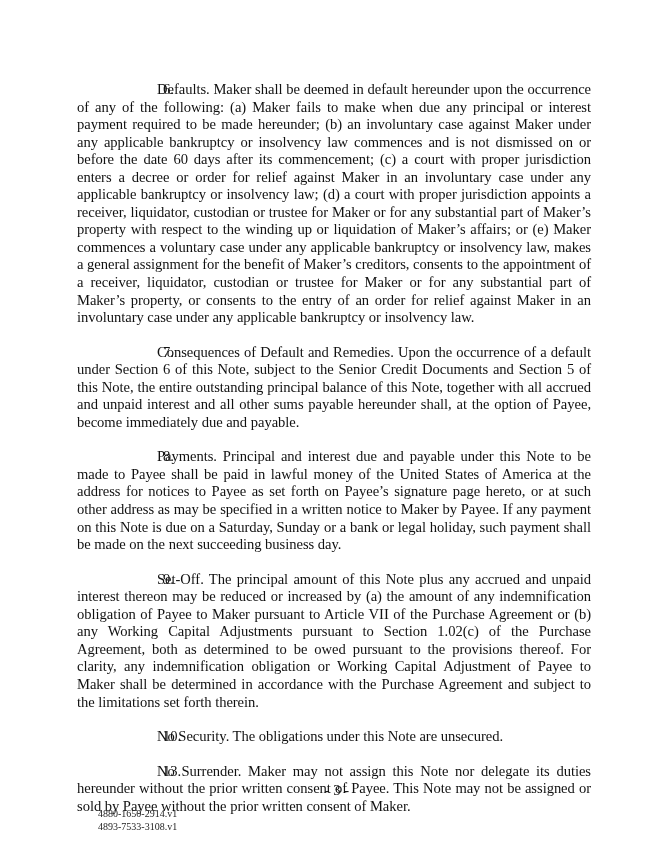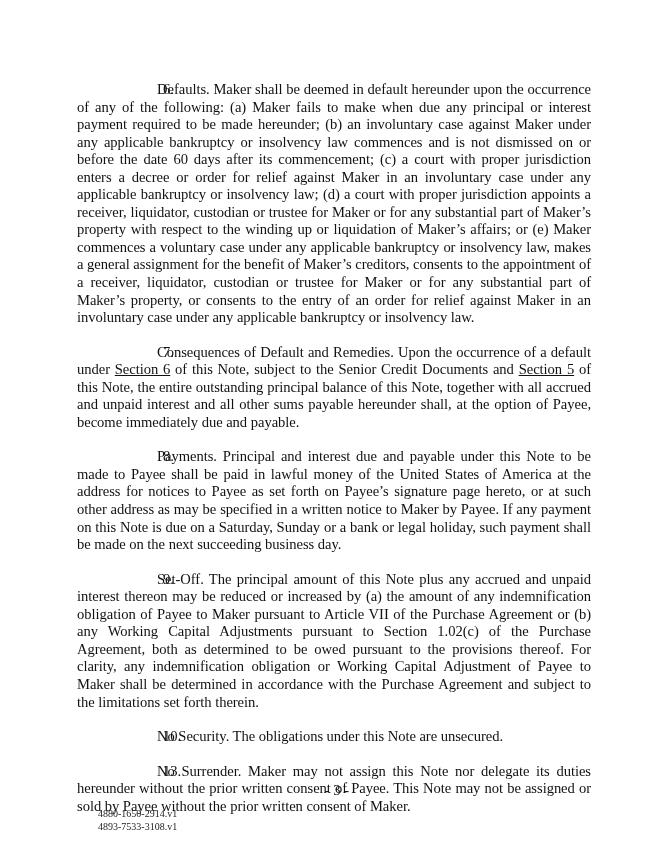--- a/index.html
+++ b/index.html
@@ -30,21 +30,20 @@
       letter-spacing: -0.05px;
     }
     .num {
       display: inline-block;
       width: 37px;
     }
     .heading {
       text-underline-offset: 1px;
     }
     .u {
-      text-decoration: underline;
       text-underline-offset: 1px;
     }
     .page-number {
       position: absolute;
       left: 0;
       width: 670px;
       top: 782px;
       text-align: center;
       font-size: 14.6px;
       padding-left: 2px;

